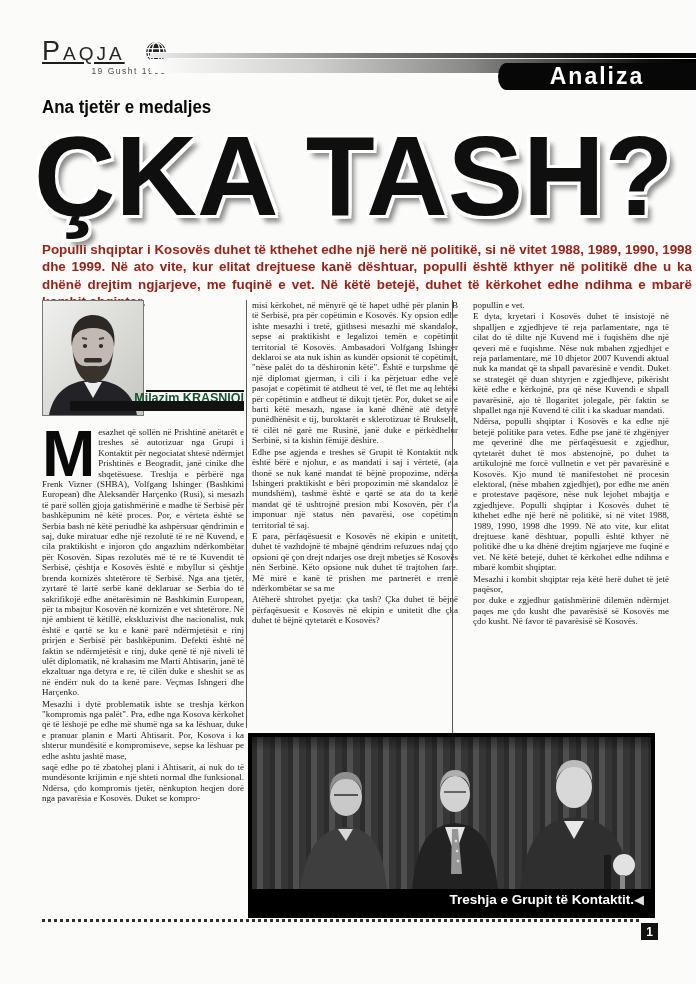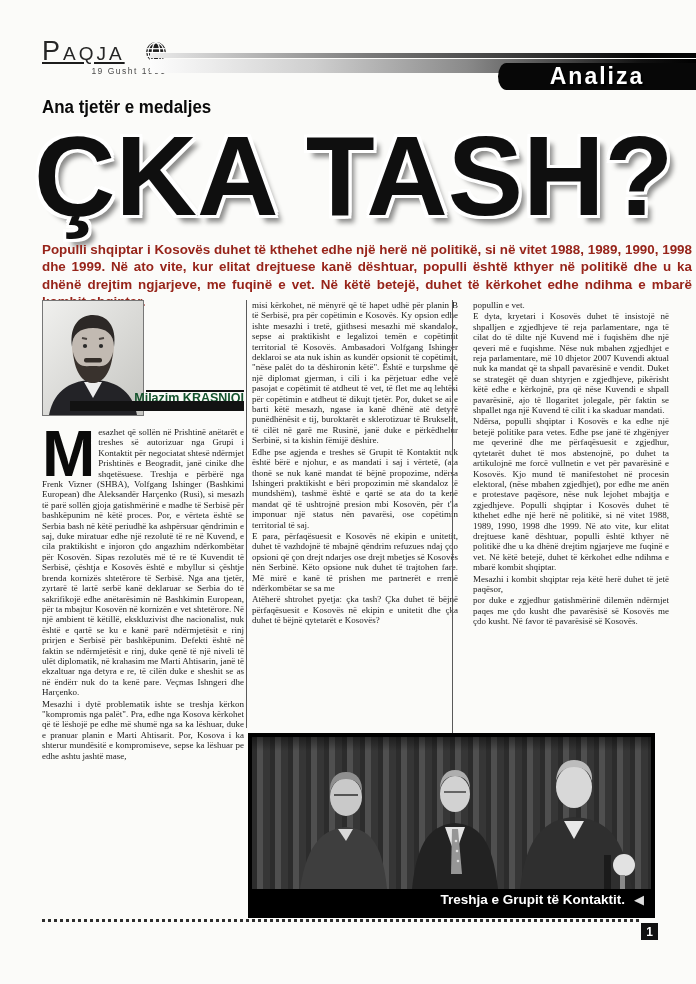--- a/index.html
+++ b/index.html
@@ -93,21 +93,21 @@
     position:absolute; left:248px; top:733px; width:407px; height:185px;
     background:#000; padding:4px 4px 0 4px; box-sizing:border-box;
   }
   .photo-canvas {
     position:relative; width:399px; height:152px; overflow:hidden;
     background:repeating-linear-gradient(90deg,#2c2c2c 0 5px,#4f4f4f 5px 11px,#363636 11px 18px);
   }
   .photo-canvas svg { position:absolute; left:0; top:0; }
   .photo-caption {
     height:20px; display:flex; align-items:center; justify-content:flex-end;
-    gap:9px; padding-right:7px; background:#000;
+    padding-right:7px; background:#000;
   }
   .caption-text {
     color:#ffffff; font-family:"Liberation Sans", sans-serif;
     font-weight:bold; font-size:13.5px;
   }
   .caption-arrow { color:#dedede; font-size:13px; line-height:1; }
 
   
   .bottom-dotted {
     position:absolute; left:42px; top:919px; width:597px;
@@ -170,20 +170,21 @@
         <circle cx="58" cy="45" r="2.1" fill="#2a2a2a"></circle>
         <path d="M44,38 L39,37 M56,38 L61,37" stroke="#4a4440" stroke-width="2"></path>
         <rect x="41" y="57" width="18" height="4.5" rx="2" fill="#332d28"></rect>
       </svg>
       <div class="author-name">Milazim KRASNIQI</div>
       <div class="author-rule"></div>
       <div class="author-bar"></div>
     </div>
     <p><span class="dropcap">M</span><span>esazhet që sollën në Prishtinë anëtarët e treshes së autorizuar nga Grupi i Kontaktit për negociatat shtesë ndërmjet Prishtinës e Beogradit, janë cinike dhe shqetësuese. Treshja e përbërë nga Frenk Vizner (SHBA), Volfgang Ishinger (Bashkimi European) dhe Aleksandër Harçenko (Rusi), si mesazh të parë sollën gjoja gatishmërinë e madhe të Serbisë për bashkëpunim në këtë proces. Por, e vërteta është se Serbia bash në këtë periudhë ka ashpërsuar qëndrimin e saj, duke miratuar edhe një rezolutë të re në Kuvend, e cila praktikisht e injoron çdo angazhim ndërkombëtar për Kosovën. Sipas rezolutës më të re të Kuvendit të Serbisë, çështja e Kosovës është e mbyllur si çështje brenda kornizës shtetërore të Serbisë.  Nga ana tjetër, zyrtarë të lartë serbë kanë deklaruar se Serbia do të sakrifikojë edhe anëtarësimin në Bashkimin European, për ta mbajtur Kosovën në kornizën e vet shtetërore. Në një ambient të këtillë, ekskluzivist dhe nacionalist, nuk është e qartë se ku e kanë parë ndërmjetësit e rinj prirjen e Serbisë për bashkëpunim. Defekti është në faktin se ndërmjetësit e rinj, duke qenë të një niveli të ulët diplomatik, në krahasim me Marti Ahtisarin, janë të ekzaltuar nga detyra e re, të cilën duke e sheshit se as në ëndërr nuk do ta kenë pare. Veçmas Ishngeri dhe Harçenko.</span></p>
     <p>Mesazhi i dytë problematik ishte se treshja kërkon "kompromis nga palët". Pra, edhe nga Kosova kërkohet që të lëshojë pe edhe më shumë nga sa ka lëshuar, duke e pranuar planin e Marti Ahtisarit. Por, Kosova i ka shterur mundësitë e kompromiseve, sepse ka lëshuar pe edhe ashtu jashtë mase,</p>
+    <p>saqë edhe po të zbatohej plani i Ahtisarit, ai nuk do të mundësonte krijimin e një shteti normal dhe funksional. Ndërsa, çdo kompromis tjetër, nënkupton heqjen dorë nga pavarësia e Kosovës. Duket se  kompro-</p>
   </div>
 
   <div class="col" id="col2">
     <p>misi kërkohet, në mënyrë që të hapet udhë për planin B të Serbisë, pra për copëtimin e Kosovës. Ky opsion edhe ishte mesazhi i tretë, gjithsesi mesazhi më skandaloz, sepse ai praktikisht e legalizoi  temën e copëtimit territorial të Kosovës. Ambasadori Volfgang Ishinger deklaroi se ata nuk ishin as  kundër opsionit të copëtimit, "nëse palët do ta dëshironin këtë". Është e turpshme që një diplomat gjerman, i cili i ka përjetuar edhe vetë pasojat e copëtimit të atdheut të vet, të flet me aq lehtësi për copëtimin e atdheut të dikujt tjetër. Por, duket se ai e barti këtë mesazh, ngase ia kanë dhënë atë detyrë punëdhënësit e tij, buroktarët e sklerotizuar të Brukselit, të cilët në garë me Rusinë, janë duke e përkëdhelur Serbinë, si ta kishin fëmijë dëshire.</p>
     <p>Edhe pse agjenda e treshes së Grupit të Kontaktit nuk është bërë e njohur, e as mandati i saj i vërtetë, (ata thonë se nuk kanë mandat të bëjnë propozime, ndërsa Ishingeri praktikisht e bëri propozimin më skandaloz të mundshëm), tashmë është e qartë se ata do ta kenë mandat që të ushtrojnë presion mbi Kosovën, për t'ia imponuar  një status nën pavarësi, ose copëtimin territorial të saj.</p>
     <p>E para, përfaqësuesit e Kosovës në ekipin e unitetit, duhet të vazhdojnë të mbajnë qëndrim refuzues ndaj çdo opsioni që çon drejt ndarjes ose drejt mbetjes së Kosovës nën Serbinë.  Këto opsione nuk duhet të trajtohen fare. Më mirë e kanë të prishen me partnerët e rremë ndërkombëtar se sa me</p>
     <p>Atëherë shtrohet pyetja: çka tash? Çka duhet të bëjnë përfaqësuesit e  Kosovës në ekipin e unitetit dhe çka duhet të bëjnë qytetarët e Kosovës?</p>
   </div>
 
   <div class="col" id="col3">

